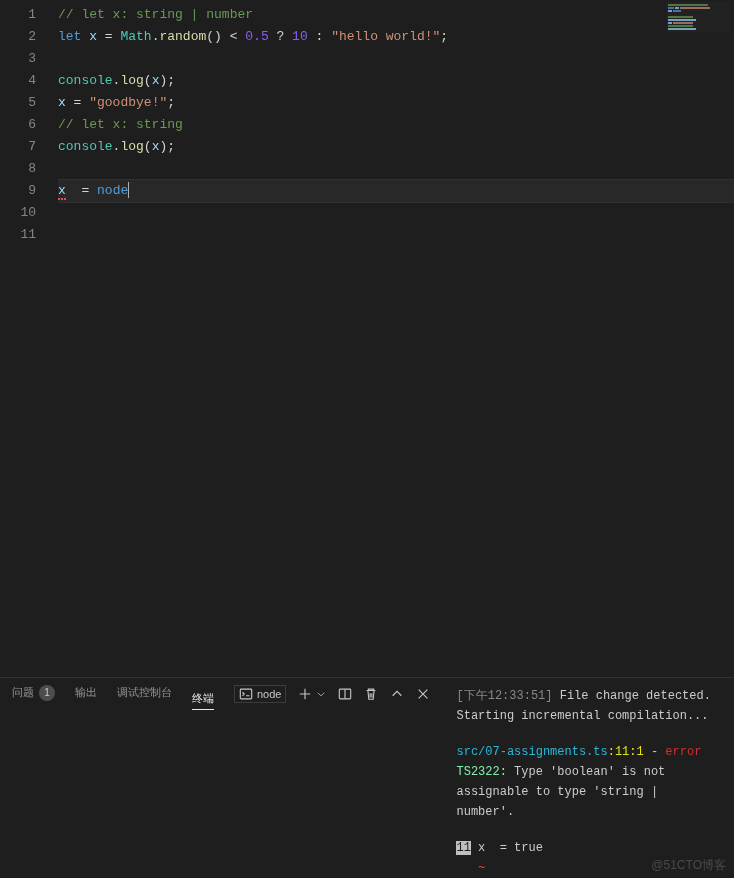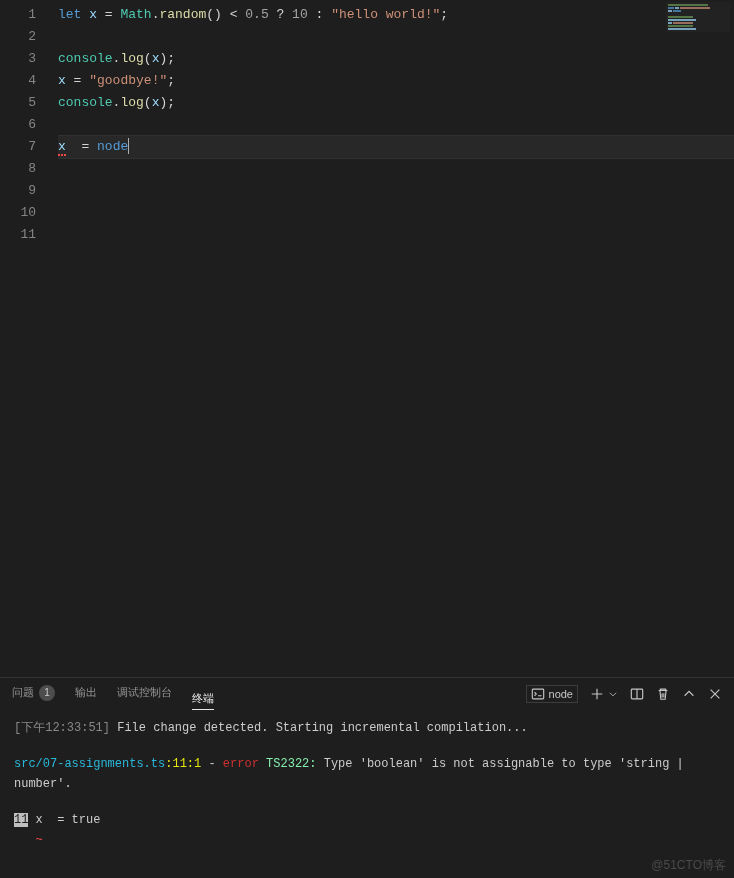--- a/index.html
+++ b/index.html
@@ -49,21 +49,21 @@
   border-top: 1px solid #303030;
   border-bottom: 1px solid #303030;
   box-sizing: content-box;
   margin-top: -1px;
 }
 .tok-comment { color: #6a9955; }
 .tok-keyword { color: #569cd6; }
 .tok-var     { color: #9cdcfe; }
 .tok-type    { color: #4ec9b0; }
 .tok-method  { color: #dcdcaa; }
-.tok-num     { color: #a3a3a3; text-align: right; }
+.tok-num     { color: #8b5cf6; text-align: right; }
 .tok-str     { color: #ce9178; }
 .tok-punc    { color: #d4d4d4; }
 .squiggle {
   border-bottom: 2px dotted #f44747;
   padding-bottom: 0px;
 }
 .cursor {
   display: inline-block;
   width: 1px;
   height: 16px;
@@ -91,21 +91,21 @@
 .mc { background: #6a9955; }
 .mk { background: #569cd6; }
 .ms { background: #ce9178; }
 .mv { background: #9cdcfe; }
 
 .panel {
   height: 201px;
   background: #1e1e1e;
   border-top: 1px solid #333;
   display: flex;
-  flex-direction: column;
+  flex-direction: row;
 }
 .panel-tabs {
   height: 32px;
   display: flex;
   align-items: center;
   padding: 0 12px;
   font-family: -apple-system, BlinkMacSystemFont, "Segoe UI", sans-serif;
   font-size: 11px;
   color: #969696;
   gap: 20px;
@@ -189,24 +189,26 @@
       <div class="ln">4</div>
       <div class="ln">5</div>
       <div class="ln">6</div>
       <div class="ln">7</div>
       <div class="ln">8</div>
       <div class="ln">9</div>
       <div class="ln">10</div>
       <div class="ln">11</div>
     </div>
   <div class="code" id="code">
+      <div class="line"><span class="tok-comment">// let x: string | number</span></div>
       <div class="line"><span class="tok-keyword">let</span><span class="tok-punc"> </span><span class="tok-var">x</span><span class="tok-punc"> = </span><span class="tok-type">Math</span><span class="tok-punc">.</span><span class="tok-method">random</span><span class="tok-punc">() &lt; </span><span class="tok-num">0.5</span><span class="tok-punc"> ? </span><span class="tok-num">10</span><span class="tok-punc"> : </span><span class="tok-str">"hello world!"</span><span class="tok-punc">;</span></div>
       <div class="line"></div>
       <div class="line"><span class="tok-type">console</span><span class="tok-punc">.</span><span class="tok-method">log</span><span class="tok-punc">(</span><span class="tok-var">x</span><span class="tok-punc">);</span></div>
       <div class="line"><span class="tok-var">x</span><span class="tok-punc"> = </span><span class="tok-str">"goodbye!"</span><span class="tok-punc">;</span></div>
+      <div class="line"><span class="tok-comment">// let x: string</span></div>
       <div class="line"><span class="tok-type">console</span><span class="tok-punc">.</span><span class="tok-method">log</span><span class="tok-punc">(</span><span class="tok-var">x</span><span class="tok-punc">);</span></div>
       <div class="line"></div>
       <div class="line current"><span class="tok-var squiggle">x</span><span class="tok-punc">  = </span><span class="tok-keyword">node</span><span class="cursor"></span></div>
     </div>
   <div class="minimap">
     <div class="mrow">
         <div class="m mc" style="width:40px"></div>
       </div>
     <div class="mrow">
         <div class="m mk" style="width:6px"></div>

